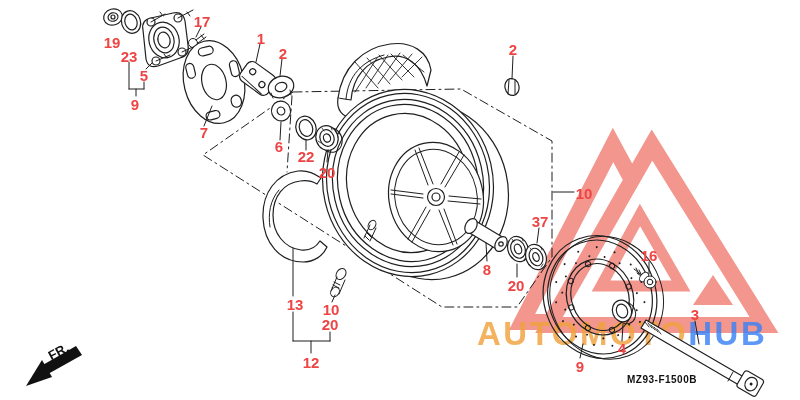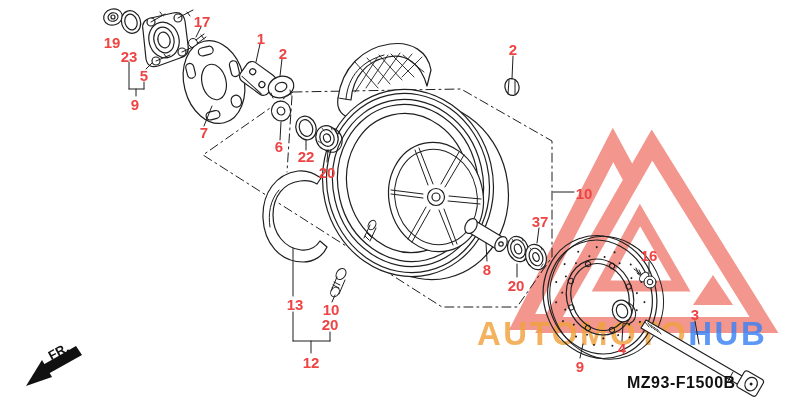--- a/index.html
+++ b/index.html
@@ -9,21 +9,21 @@
   .layer-watermark{z-index:1;}
   .brand{position:absolute;left:477px;top:317px;z-index:2;white-space:nowrap;
          font-weight:700;font-size:33px;letter-spacing:2.5px;opacity:.82;line-height:1;}
   .brand-a{color:#f0a23c;}
   .brand-b{color:#3b82f6;}
   .layer-art{z-index:3;}
   .layer-callouts{position:absolute;left:0;top:0;width:800px;height:400px;z-index:4;pointer-events:none;}
   .callout{position:absolute;transform:translate(-50%,-50%);
            font-weight:700;font-size:15px;color:#ef4444;}
   .diagram-code{position:absolute;left:627px;top:374px;z-index:4;
-                font-weight:700;font-size:16px;letter-spacing:.5px;color:#111;}
+                font-weight:700;font-size:10px;letter-spacing:.5px;color:#111;}
   .fr-label{position:absolute;left:48px;top:344px;z-index:5;font-weight:700;font-size:13px;
             color:#111;transform:rotate(-28deg);}
 </style>
 </head>
 <body>
 
 <div id="stage">
 
   <svg class="layer-watermark" width="800" height="400" viewBox="0 0 800 400">
     <g stroke="#f3968e" stroke-width="16" fill="#ffffff" stroke-linejoin="miter">

